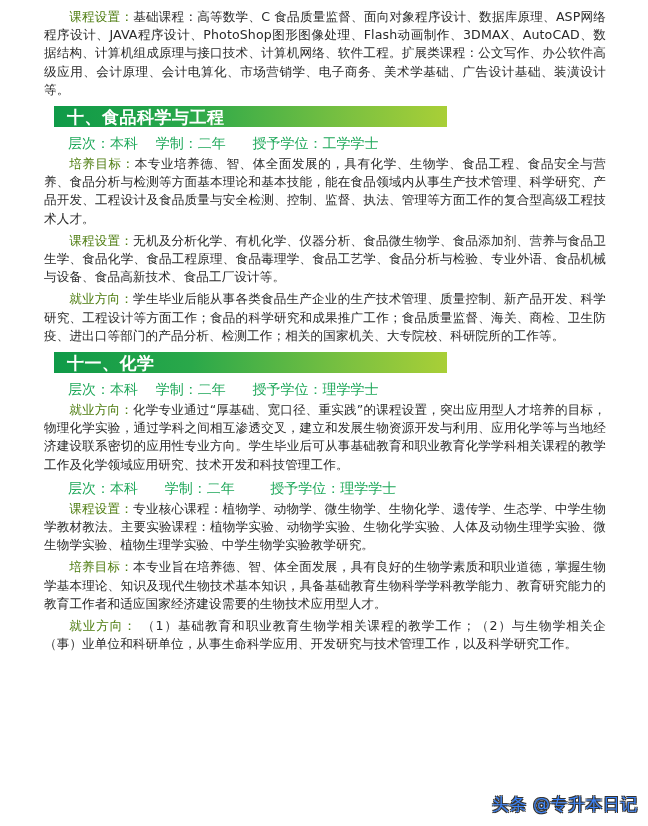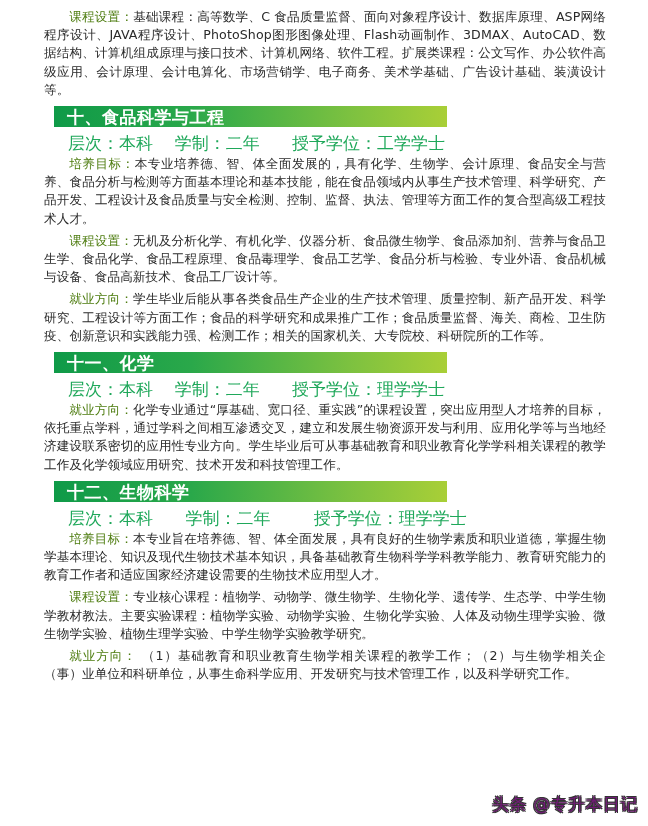--- a/index.html
+++ b/index.html
@@ -22,70 +22,67 @@
     width: 393px; height: 21px;
     background: linear-gradient(90deg, #0f9a48 0%, #2aa84a 35%, #7cc140 75%, #a9cf37 100%);
     display: flex; align-items: flex-start;
   }
   .section-title {
     color: #ffffff; font-weight: bold; font-size: 17px;
     padding-left: 13px; letter-spacing: 0.5px;
     font-family: "DejaVu Sans", sans-serif;
   }
   .meta {
-    color: #1fa85a; font-size: 17px; line-height: 20px;
+    color: #1fa85a; font-size: 14px; line-height: 20px;
     padding-left: 24px; margin: 0 0 2px 0; white-space: pre;
   }
   .meta span { display: inline-block; }
   .watermark {
     position: absolute; right: 10px; top: 793px;
-    font-size: 17px; color: #701a75; letter-spacing: 0.5px;
+    font-size: 17px; color: #3b82f6; letter-spacing: 0.5px;
     text-shadow: -1px -1px 0 #333, 1px -1px 0 #333, -1px 1px 0 #333, 1px 1px 0 #333;
   }
 </style>
 </head>
 <body>
 
 <div class="page">
 
   <p class="para">
     <span class="lbl">课程设置：</span><span>基础课程：高等数学、C 食品质量监督、面向对象程序设计、数据库原理、ASP网络程序设计、JAVA程序设计、PhotoShop图形图像处理、Flash动画制作、3DMAX、AutoCAD、数据结构、计算机组成原理与接口技术、计算机网络、软件工程。扩展类课程：公文写作、办公软件高级应用、会计原理、会计电算化、市场营销学、电子商务、美术学基础、广告设计基础、装潢设计等。</span>
   </p>
 
   <div class="section-header">
     <span class="section-title">十、食品科学与工程</span>
   </div>
   <div class="meta"><span>层次：本科</span>    <span>学制：二年</span>      <span>授予学位：工学学士</span></div>
   <p class="para">
-    <span class="lbl">培养目标：</span><span>本专业培养德、智、体全面发展的，具有化学、生物学、会计原理、食品安全与营养、食品分析与检测等方面基本理论和基本技能，能在食品领域内从事生产技术管理、科学研究、产品开发、工程设计及食品质量与安全检测、控制、监督、执法、管理等方面工作的复合型高级工程技术人才。</span>
+    <span class="lbl">培养目标：</span><span>本专业培养德、智、体全面发展的，具有化学、生物学、食品工程、食品安全与营养、食品分析与检测等方面基本理论和基本技能，能在食品领域内从事生产技术管理、科学研究、产品开发、工程设计及食品质量与安全检测、控制、监督、执法、管理等方面工作的复合型高级工程技术人才。</span>
   </p>
   <p class="para">
     <span class="lbl">课程设置：</span><span>无机及分析化学、有机化学、仪器分析、食品微生物学、食品添加剂、营养与食品卫生学、食品化学、食品工程原理、食品毒理学、食品工艺学、食品分析与检验、专业外语、食品机械与设备、食品高新技术、食品工厂设计等。</span>
   </p>
   <p class="para">
-    <span class="lbl">就业方向：</span><span>学生毕业后能从事各类食品生产企业的生产技术管理、质量控制、新产品开发、科学研究、工程设计等方面工作；食品的科学研究和成果推广工作；食品质量监督、海关、商检、卫生防疫、创新意识和实践能力强、检测工作；相关的国家机关、大专院校、科研院所的工作等。</span>
+    <span class="lbl">就业方向：</span><span>学生毕业后能从事各类食品生产企业的生产技术管理、质量控制、新产品开发、科学研究、工程设计等方面工作；食品的科学研究和成果推广工作；食品质量监督、海关、商检、卫生防疫、进出口等部门的产品分析、检测工作；相关的国家机关、大专院校、科研院所的工作等。</span>
   </p>
 
   <div class="section-header">
     <span class="section-title">十一、化学</span>
   </div>
   <div class="meta"><span>层次：本科</span>    <span>学制：二年</span>      <span>授予学位：理学学士</span></div>
   <p class="para">
-    <span class="lbl">就业方向：</span><span>化学专业通过“厚基础、宽口径、重实践”的课程设置，突出应用型人才培养的目标，依托重点学科，通过学科之间相互渗透交叉，建立和发展生物资源开发与利用、应用化学等与当地经济建设联系密切的应用性专业方向。学生毕业后可从事基础教育和职业教育化学学科相关课程的教学工作及化学领域应用研究、技术开发和科技管理工作。</span>
+    <span class="lbl">就业方向：</span><span>化学专业通过“厚基础、宽口径、重实践”的课程设置，突出应用型人才培养的目标，物理化学实验，通过学科之间相互渗透交叉，建立和发展生物资源开发与利用、应用化学等与当地经济建设联系密切的应用性专业方向。学生毕业后可从事基础教育和职业教育化学学科相关课程的教学工作及化学领域应用研究、技术开发和科技管理工作。</span>
   </p>
 
-  <div class="section-header">
-    <span class="section-title">十二、生物科学</span>
-  </div>
   <div class="meta"><span>层次：本科</span>      <span>学制：二年</span>        <span>授予学位：理学学士</span></div>
   <p class="para">
-    <span class="lbl">培养目标：</span><span>本专业旨在培养德、智、体全面发展，具有良好的生物学素质和职业道德，掌握生物学基本理论、知识及现代生物技术基本知识，具备基础教育生物科学学科教学能力、教育研究能力的教育工作者和适应国家经济建设需要的生物技术应用型人才。</span>
+    <span class="lbl">课程设置：</span><span>专业核心课程：植物学、动物学、微生物学、生物化学、遗传学、生态学、中学生物学教材教法。主要实验课程：植物学实验、动物学实验、生物化学实验、人体及动物生理学实验、微生物学实验、植物生理学实验、中学生物学实验教学研究。</span>
   </p>
   <p class="para">
-    <span class="lbl">课程设置：</span><span>专业核心课程：植物学、动物学、微生物学、生物化学、遗传学、生态学、中学生物学教材教法。主要实验课程：植物学实验、动物学实验、生物化学实验、人体及动物生理学实验、微生物学实验、植物生理学实验、中学生物学实验教学研究。</span>
+    <span class="lbl">培养目标：</span><span>本专业旨在培养德、智、体全面发展，具有良好的生物学素质和职业道德，掌握生物学基本理论、知识及现代生物技术基本知识，具备基础教育生物科学学科教学能力、教育研究能力的教育工作者和适应国家经济建设需要的生物技术应用型人才。</span>
   </p>
   <p class="para">
     <span class="lbl">就业方向：</span><span> （1）基础教育和职业教育生物学相关课程的教学工作；（2）与生物学相关企（事）业单位和科研单位，从事生命科学应用、开发研究与技术管理工作，以及科学研究工作。</span>
   </p>
 
 </div>
 
 <div class="watermark">头条 @专升本日记</div>
 
 </body></html>

